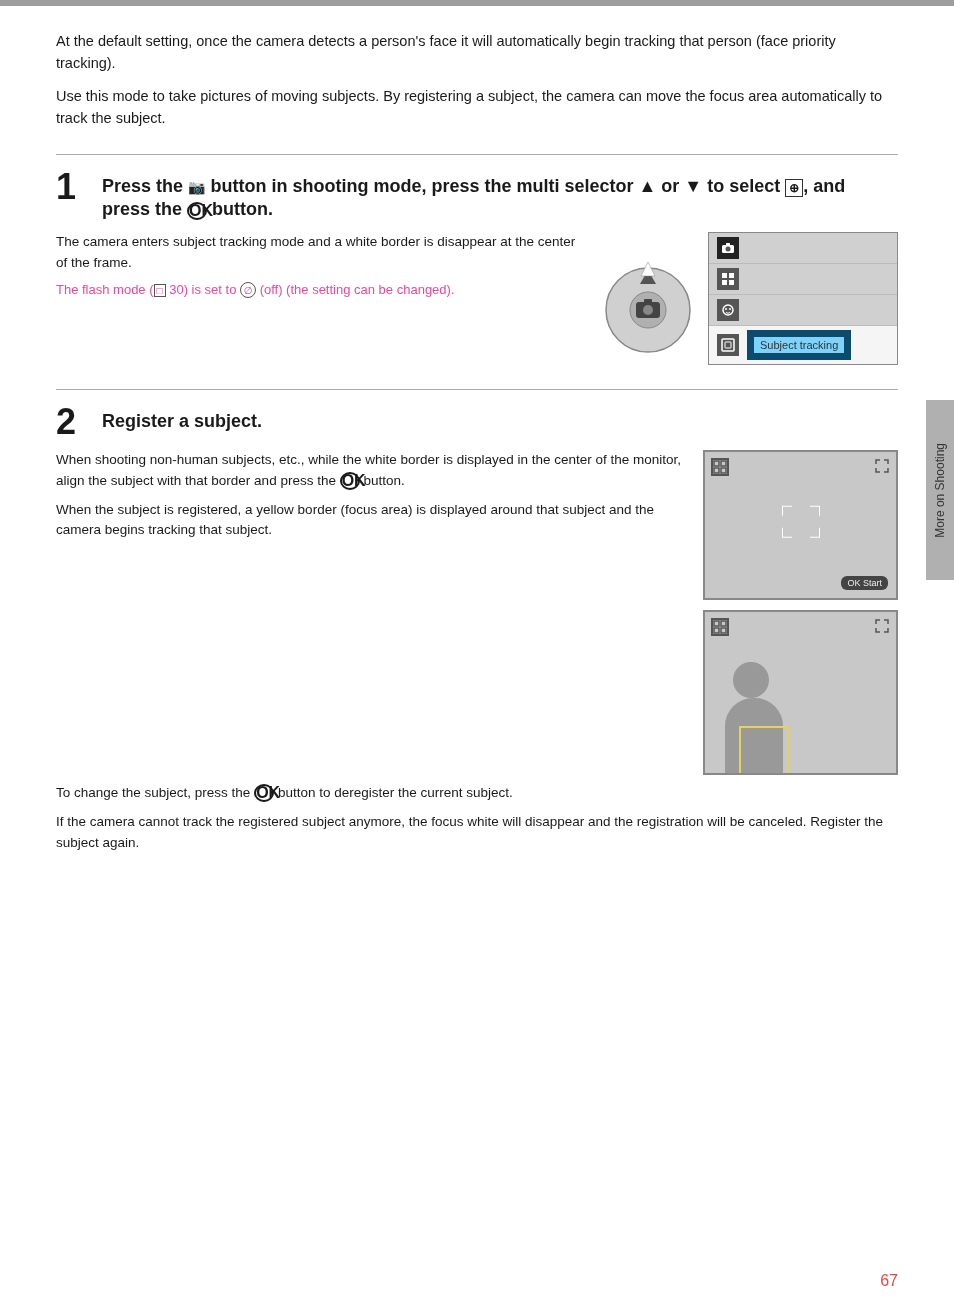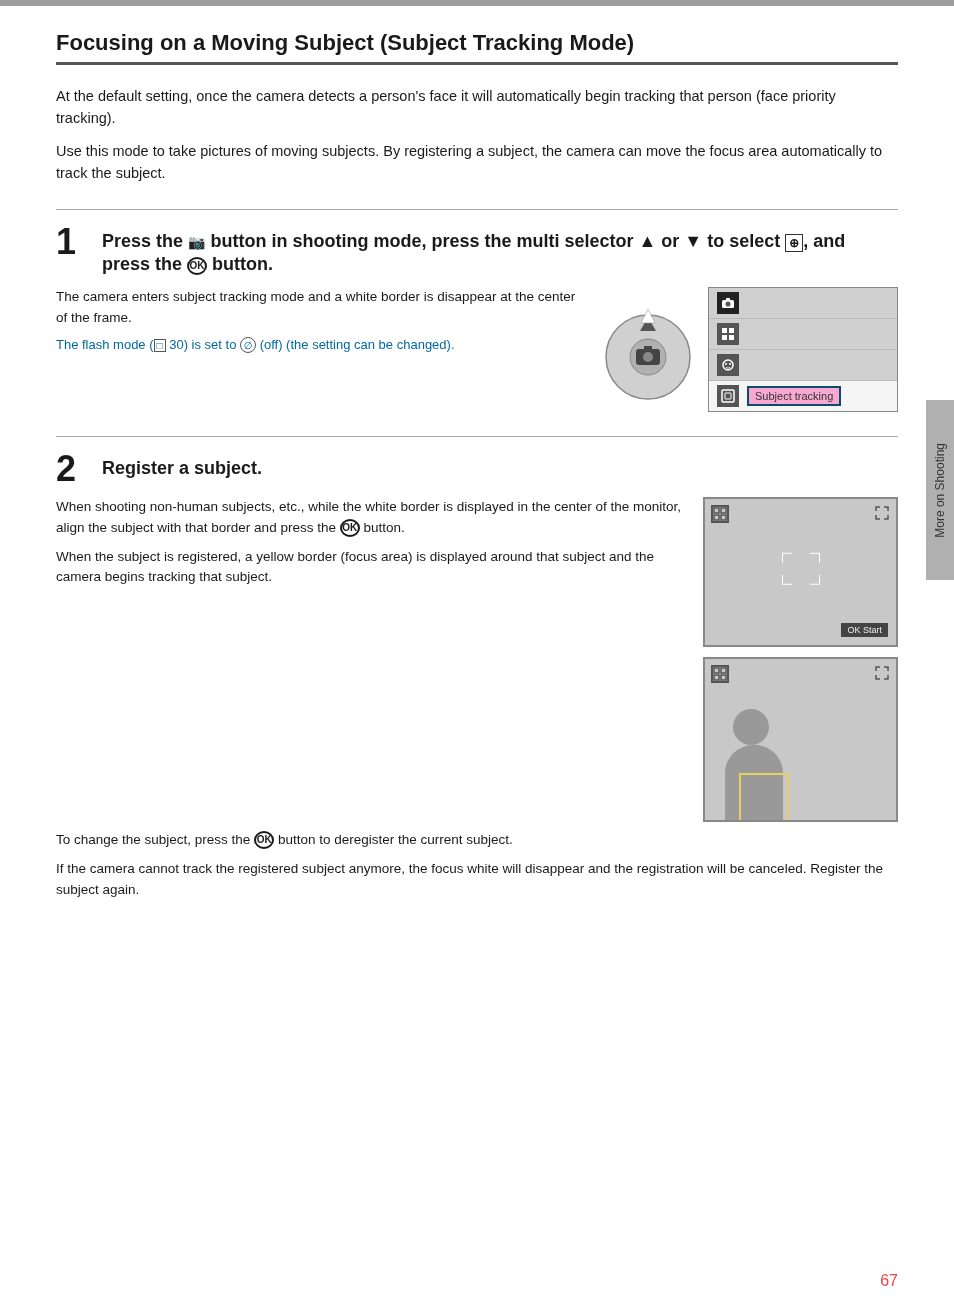--- a/index.html
+++ b/index.html
@@ -146,31 +146,31 @@
     }
 
     .menu-row.selected {
       background: #f5f5f5;
     }
 
     
     .subject-tracking-label {
       font-size: 11px;
       color: #333;
-      background: #f9a8d4;
+      background: #7dd3fc;
       padding: 2px 6px;
-      border: 2px solid #0c4a6e;
+      border: 7px solid #0c4a6e;
     }
 
     
     .flash-note {
       font-size: 13px;
       margin-top: 6px;
       margin-bottom: 7px;
-      color: #0369a1;
+      color: #ec4899;
     }
 
     
     .step2-images {
       display: flex;
       flex-direction: column;
       gap: 10px;
       align-items: flex-end;
     }
 
@@ -226,21 +226,21 @@
     }
 
     .ok-start-btn {
       position: absolute;
       bottom: 8px;
       right: 8px;
       background: #444;
       color: #eee;
       font-size: 9px;
       padding: 2px 6px;
-      border-radius: 0;
+      border-radius: 6px;
     }
 
     
     .person-silhouette {
       position: absolute;
       bottom: 0;
       left: 20px;
     }
 
     .person-head {
@@ -299,21 +299,21 @@
     }
 
     .ok-circle {
       display: inline-block;
       width: 20px;
       height: 18px;
       border-radius: 50%;
       border: 2px solid #1a1a1a;
       text-align: center;
       line-height: 14px;
-      font-size: 10px;
+      font-size: 16px;
       font-weight: bold;
       vertical-align: middle;
     }
 
     .box-ref {
       display: inline-block;
       border: 1px solid #555;
       font-size: 10px;
       padding: 0 2px;
       vertical-align: middle;
@@ -333,23 +333,20 @@
     }
   </style>
 </head>
 <body>
 
 <div class="page-container">
   <div class="header-bar"></div>
 
   <div class="main-content">
 
-    <div class="page-title-section">
-      <h1 class="page-title">Focusing on a Moving Subject (Subject Tracking Mode)</h1>
-    </div>
 
     <p class="intro-text">At the default setting, once the camera detects a person's face it will automatically begin tracking that person (face priority tracking).</p>
     <p class="intro-text">Use this mode to take pictures of moving subjects. By registering a subject, the camera can move the focus area automatically to track the subject.</p>
 
     <div class="step-section">
       <div class="step-header">
         <span class="step-number">1</span>
         <div class="step-title">
           Press the <span class="camera-icon-sym">📷</span> button in shooting mode, press the multi selector ▲ or ▼ to select <span style="border:1px solid #333;padding:1px 3px;font-size:12px;">⊕</span>, and press the <span class="ok-circle">OK</span> button.
         </div>

